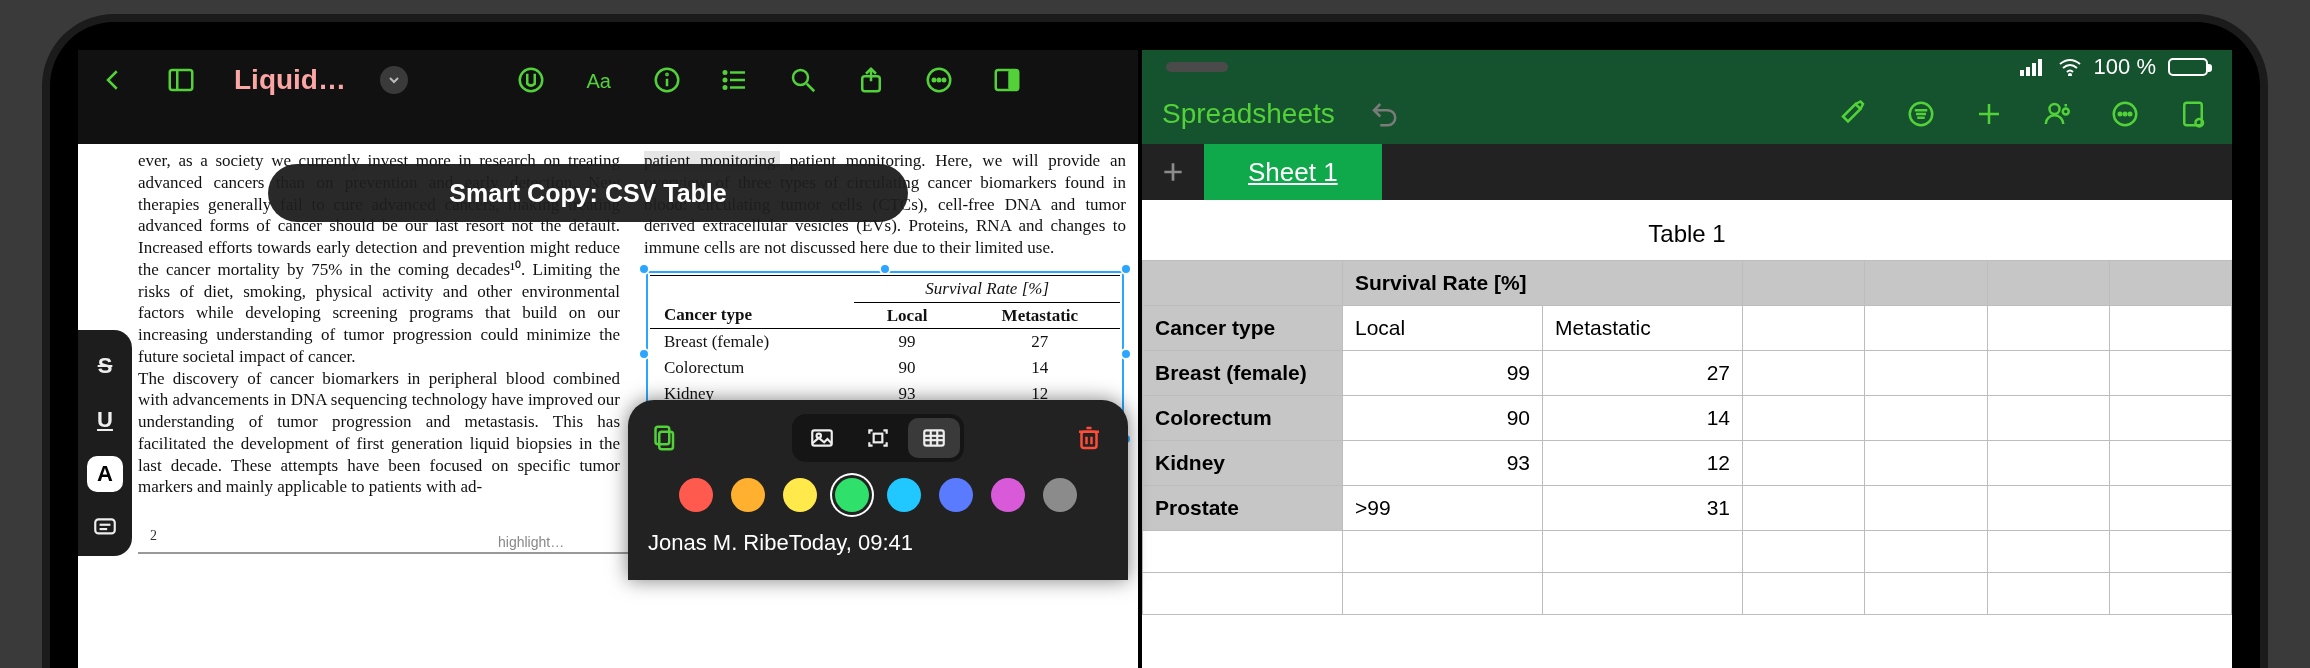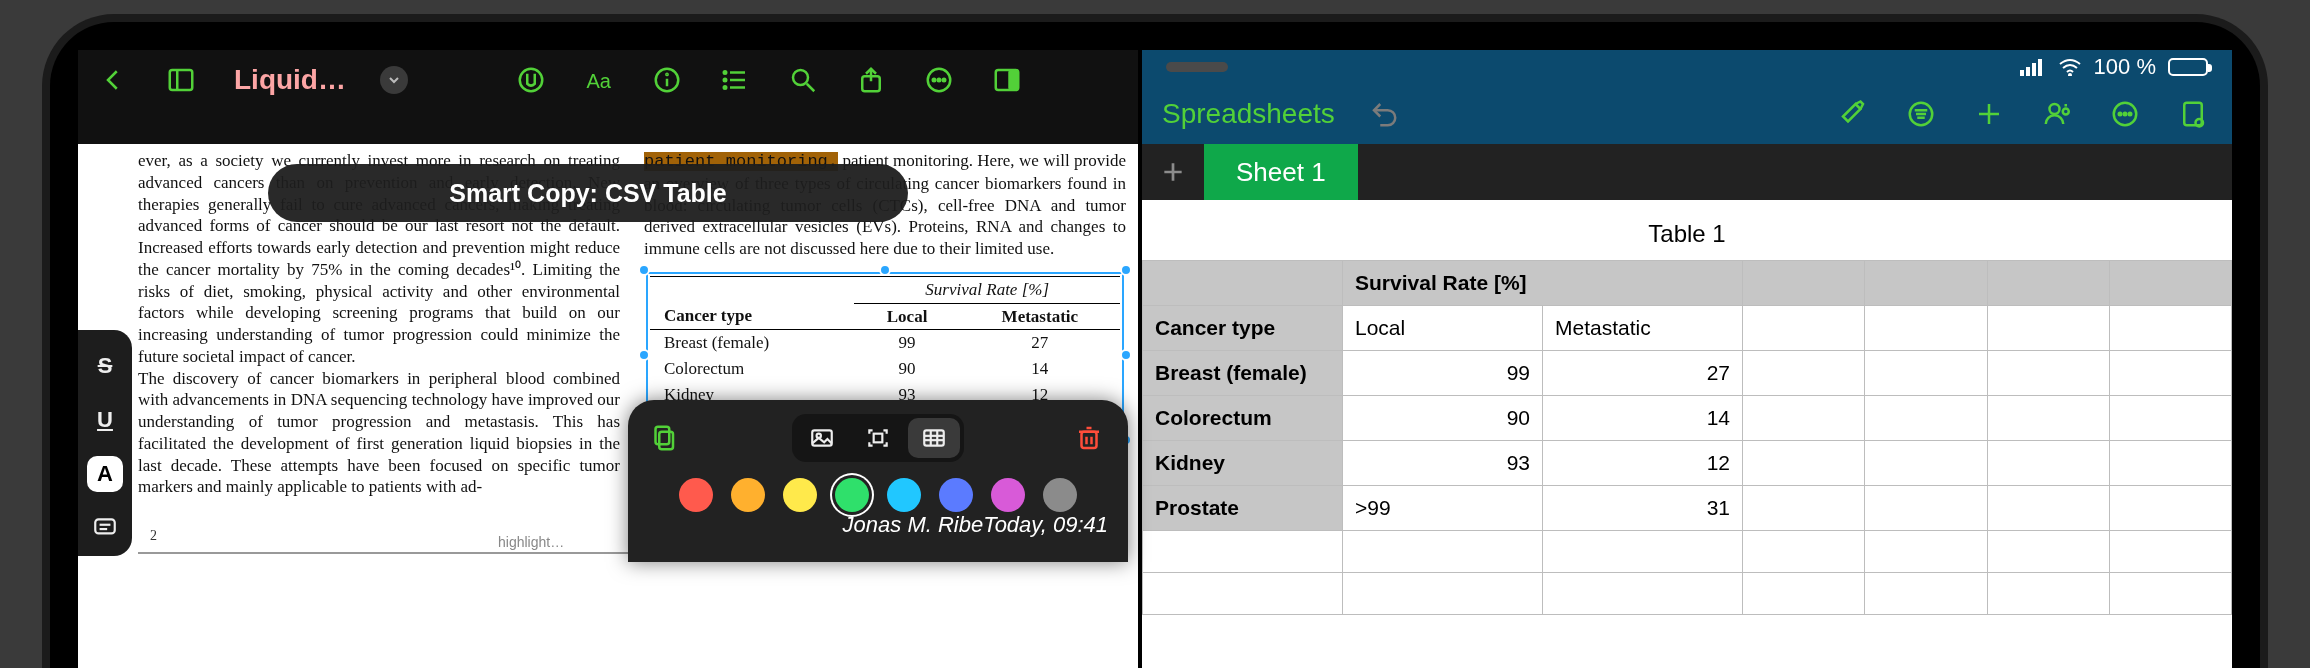--- a/index.html
+++ b/index.html
@@ -17,21 +17,21 @@
     width:2210px; height:646px;   
     background:#000;
     border-radius:64px 64px 0 0;
     box-shadow: 0 0 0 8px #1b1b1b;
     overflow:hidden;
   }
   .screen { position:absolute; left:28px; top:28px; right:28px; bottom:0; }
 
   .split { display:flex; width:100%; height:100%; }
   .pane-left  { flex:0 0 1060px; background:#111; position:relative; }
-  .pane-right { flex:1; background:#0c4a6e; position:relative; border-left:4px solid #000; }
+  .pane-right { flex:1; background:#14532d; position:relative; border-left:4px solid #000; }
 
   
   .statusbar { height:34px; display:flex; align-items:center; color:#fff; font-size:22px; font-weight:600; padding:0 24px; }
   .statusbar .clock { letter-spacing:.5px; }
   .statusbar .date  { margin-left:16px; font-weight:400; }
   .statusbar .pill  { margin:0 auto; width:62px; height:10px; background:#4a4a4a; border-radius:5px; }
   .statusbar.right { justify-content:flex-end; gap:12px; }
   .statusbar.right .pill { margin:0 auto 0 0; }
   .battery-shell { width:40px; height:18px; border:2px solid #fff; border-radius:5px; padding:2px; position:relative; }
   .battery-shell::after{ content:""; position:absolute; right:-6px; top:4px; width:4px; height:8px; background:#fff; border-radius:0 3px 3px 0;}
@@ -44,21 +44,21 @@
   .toolbar .muted { color:#7b7b7b; }
   .tb-icon { width:34px; height:34px; display:flex; align-items:center; }
   .tb-icon svg { width:30px; height:30px; stroke:#52d138; fill:none; stroke-width:2; }
   .tb-icon.muted svg { stroke:#7b7b7b; }
   .chev-pill{ width:28px;height:28px;border-radius:14px;background:#3a3a3a;display:flex;align-items:center;justify-content:center;}
 
   
   .doc-area { position:absolute; left:0; right:0; top:94px; bottom:0; background:#fff; }
   .doc-cols { position:absolute; left:60px; top:6px; right:12px; display:flex; gap:24px; font-family:"Times New Roman", serif; font-size:17px; line-height:1.28; color:#111; }
   .col { flex:1; text-align:justify; }
-  .hl{ background:#a16207;font-family:Liberation Mono, monospace; }
+  .hl{ background:#e5e5e5; }
 
   
   .sel-wrap{ position:relative; padding:6px; }
   .sel-box { position:absolute; inset:2px; border:2px solid #2aa6ff; }
   .handle{ position:absolute; width:12px;height:12px;background:#2aa6ff;border:2px solid #fff;border-radius:50%; }
   .h-tl{top:-6px;left:-6px}.h-tm{top:-6px;left:calc(50% - 6px)}.h-tr{top:-6px;right:-6px}
   .h-ml{top:calc(50% - 6px);left:-6px}.h-mr{top:calc(50% - 6px);right:-6px}
   .h-bl{bottom:-6px;left:-6px}.h-bm{bottom:-6px;left:calc(50% - 6px)}.h-br{bottom:-6px;right:-6px}
   .doc-table{ width:100%; border-collapse:collapse; font-style:italic; }
   .doc-table th,.doc-table td{ padding:2px 14px; font-size:17px; font-style:normal;}
@@ -87,27 +87,27 @@
   .annot-row1{display:flex;align-items:center;justify-content:space-between;}
   .seg{ display:flex; background:#151515; border-radius:14px; padding:4px; gap:4px;}
   .seg .seg-btn{ width:52px;height:40px;border-radius:10px;display:flex;align-items:center;justify-content:center;}
   .seg .seg-btn.active{ background:#3a3a3a;}
   .seg svg{width:26px;height:26px;stroke:#eee;fill:none;stroke-width:2;}
   .trash svg{stroke:#ff4d3a !important;}
   .doc-ic svg{stroke:#52d138;}
   .colors{display:flex;gap:18px;margin-top:16px;justify-content:center;}
   .dot{width:34px;height:34px;border-radius:50%;}
   .dot.sel{ box-shadow:0 0 0 3px #222, 0 0 0 5px #fff; }
-  .annot-foot{display:flex;justify-content:flex-end;color:#fff;font-size:22px;font-style:italic;}
+  .annot-foot{display:flex;justify-content:flex-start;color:#fff;font-size:22px;margin-top:18px;}
 
   
   .tabstrip{ height:56px; background:#222; display:flex; align-items:stretch;}
   .tabstrip .add{width:62px;display:flex;align-items:center;justify-content:center;}
   .tabstrip .add svg{width:26px;height:26px;stroke:#8c8c8c;fill:none;stroke-width:2.5;}
-  .tab{ padding:0 32px; display:flex; align-items:center; background:#0fa84a; color:#fff; font-size:26px;}
+  .tab{ padding:0 44px; display:flex; align-items:center; background:#0fa84a; color:#fff; font-size:26px;text-decoration:underline;}
   .sheet-area{position:absolute; left:0; right:0; top:150px; bottom:0; background:#fff;}
   .sheet-title{ text-align:center; font-size:24px; padding:20px 0 12px; color:#000;}
   .grid{ width:100%; border-collapse:collapse; table-layout:fixed;}
   .grid th,.grid td{ border:1px solid #bdbdbd; padding:10px 12px; font-size:21px; color:#000; height:42px;}
   .grid thead th{ background:#c6c6c6; font-weight:700; text-align:left;}
   .grid .rowhdr{ background:#c6c6c6; font-weight:700;}
   .grid td.num{ text-align:right;}
   .grid col.c1{width:200px}.grid col.c2{width:200px}.grid col.c3{width:200px}
 </style>
 </head>

